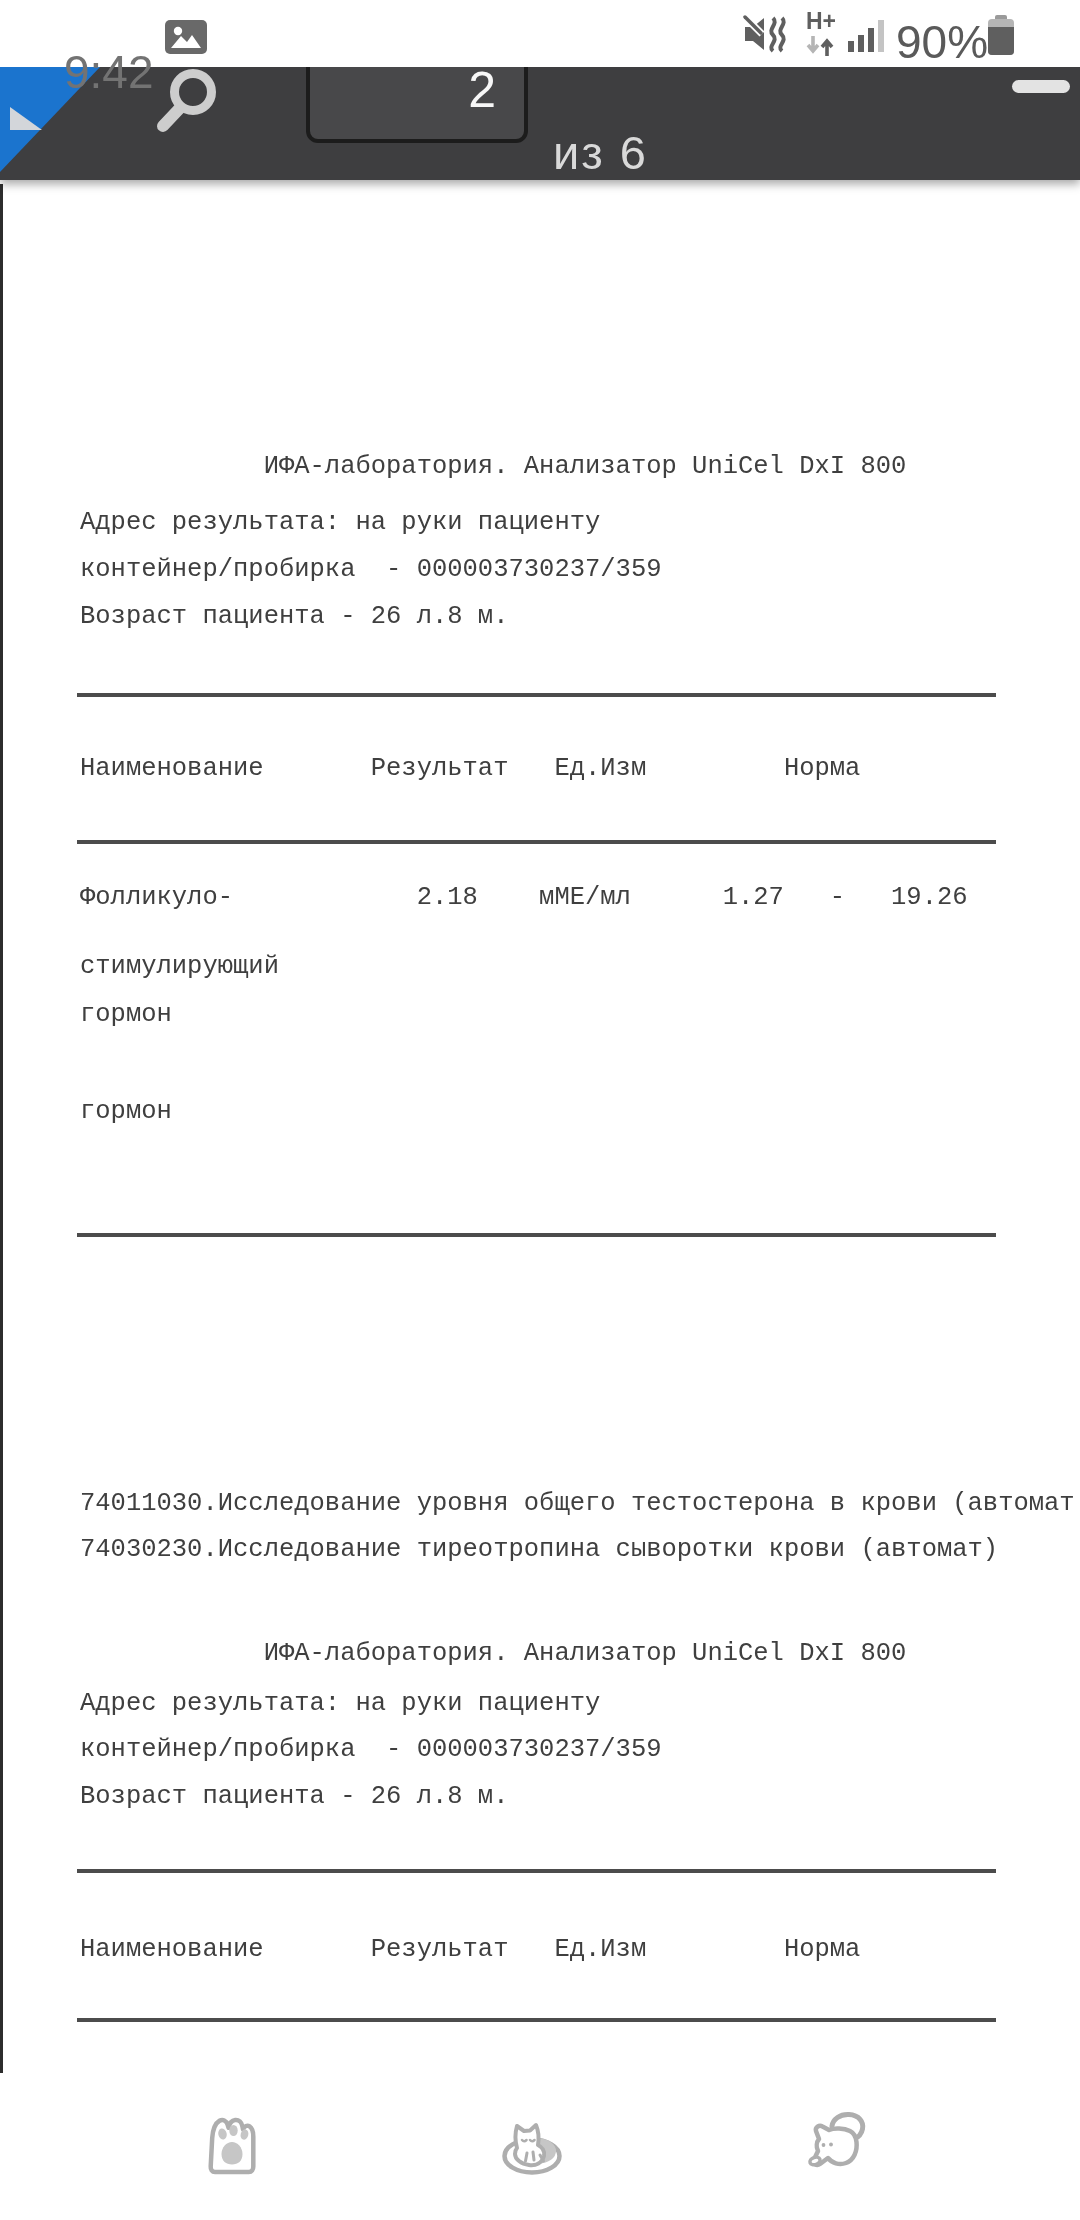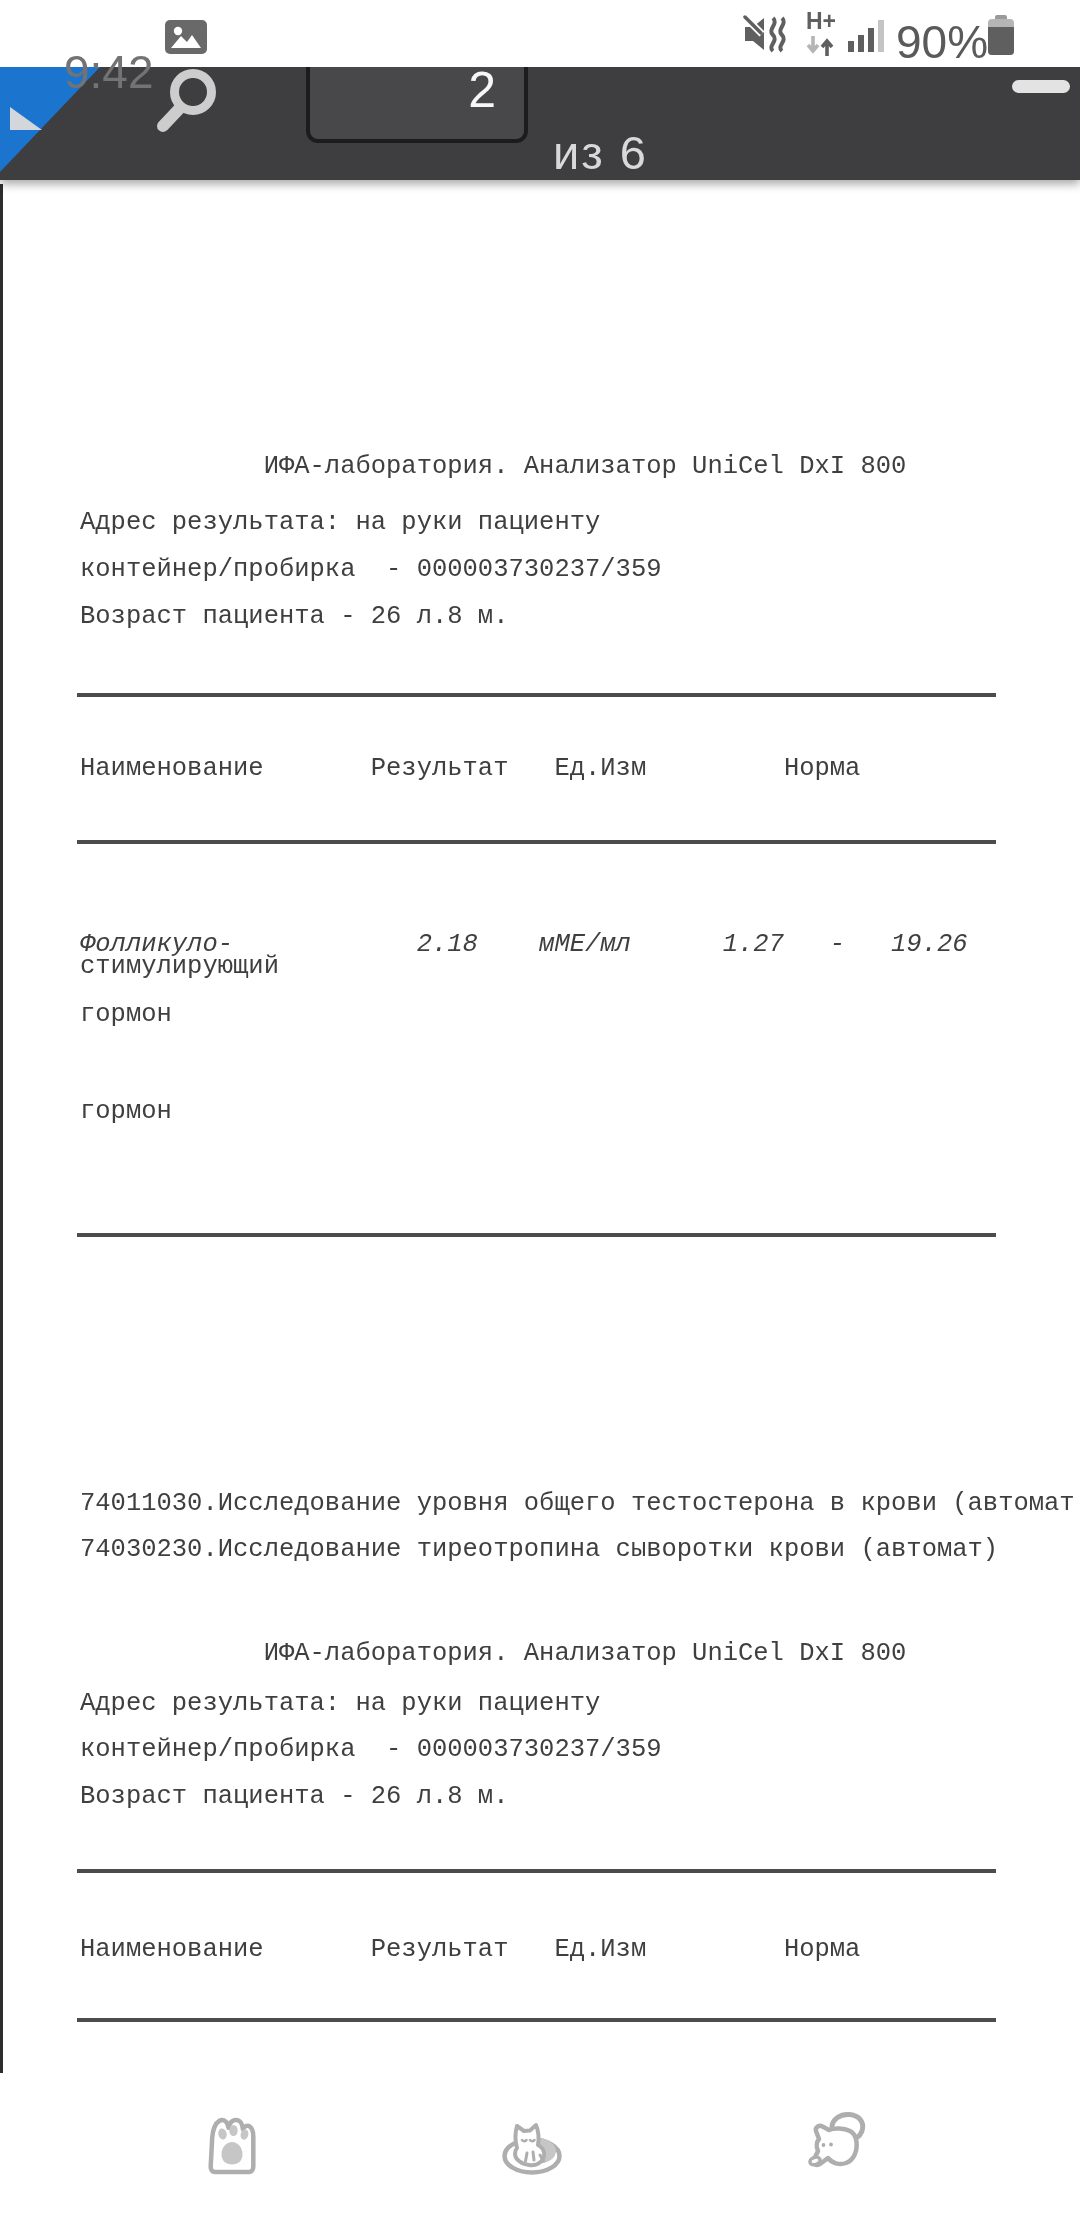--- a/index.html
+++ b/index.html
@@ -97,21 +97,21 @@
     <button class="menu-btn"></button>
   </div>
 
   <div class="page-edge"></div>
   <div class="pdf-page">
       <div class="doc-line" style="top: 268px;">            ИФА-лаборатория. Анализатор UniCel DxI 800</div>
       <div class="doc-line" style="top: 324px;">Адрес результата: на руки пациенту</div>
       <div class="doc-line" style="top: 371px;">контейнер/пробирка  - 000003730237/359</div>
       <div class="doc-line" style="top: 418px;">Возраст пациента - 26 л.8 м.</div>
       <div class="doc-line" style="top: 570px;">Наименование       Результат   Ед.Изм         Норма</div>
-      <div class="doc-line" style="top: 746px; font-style: italic;">Фолликуло-            2.18    мМЕ/мл      1.27   -   19.26</div>
+      <div class="doc-line" style="top: 699px;">Фолликуло-            2.18    мМЕ/мл      1.27   -   19.26</div>
       <div class="doc-line" style="top: 768px;">стимулирующий</div>
       <div class="doc-line" style="top: 816px;">гормон</div>
       <div class="doc-line" style="top: 913px;">гормон</div>
       <div class="doc-line" style="top: 1305px;">74011030.Исследование уровня общего тестостерона в крови (автомат</div>
       <div class="doc-line" style="top: 1351px;">74030230.Исследование тиреотропина сыворотки крови (автомат)</div>
       <div class="doc-line" style="top: 1455px;">            ИФА-лаборатория. Анализатор UniCel DxI 800</div>
       <div class="doc-line" style="top: 1505px;">Адрес результата: на руки пациенту</div>
       <div class="doc-line" style="top: 1551px;">контейнер/пробирка  - 000003730237/359</div>
       <div class="doc-line" style="top: 1598px;">Возраст пациента - 26 л.8 м.</div>
       <div class="doc-line" style="top: 1751px;">Наименование       Результат   Ед.Изм         Норма</div>

